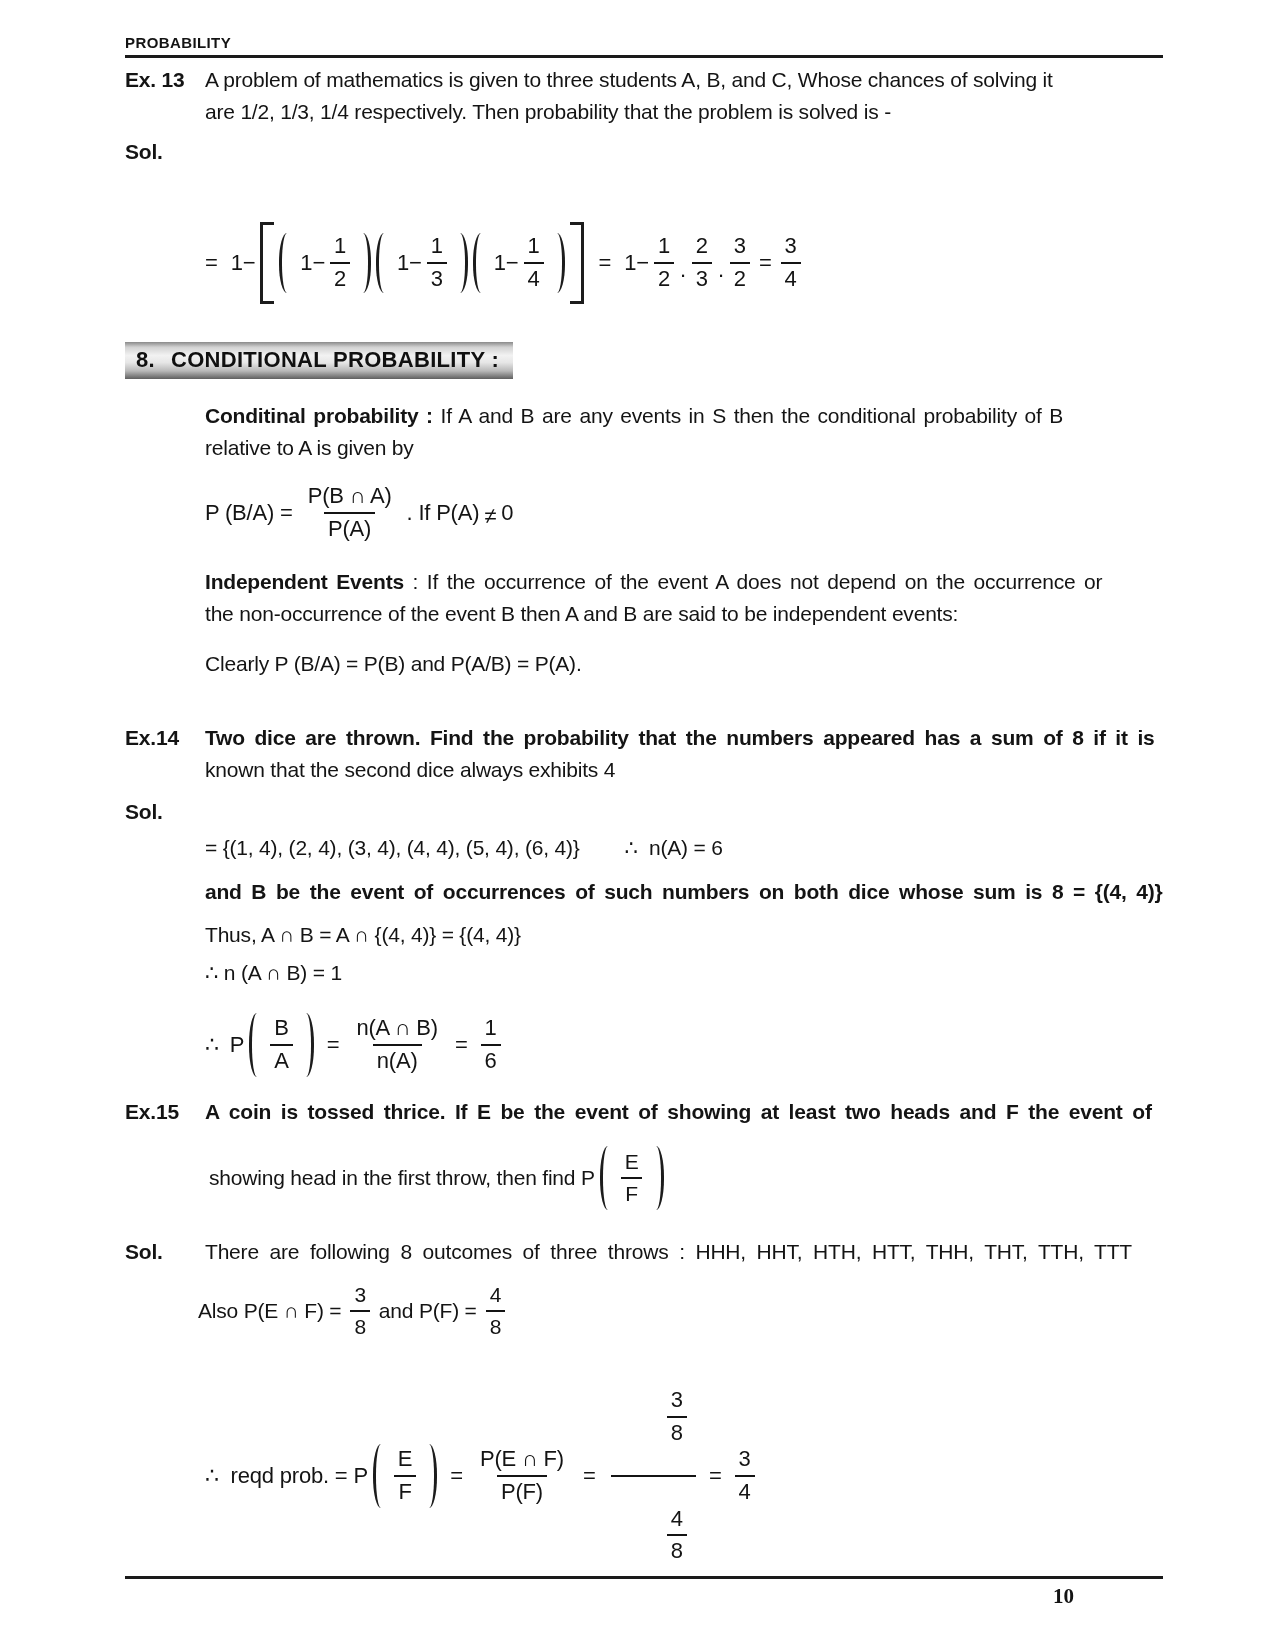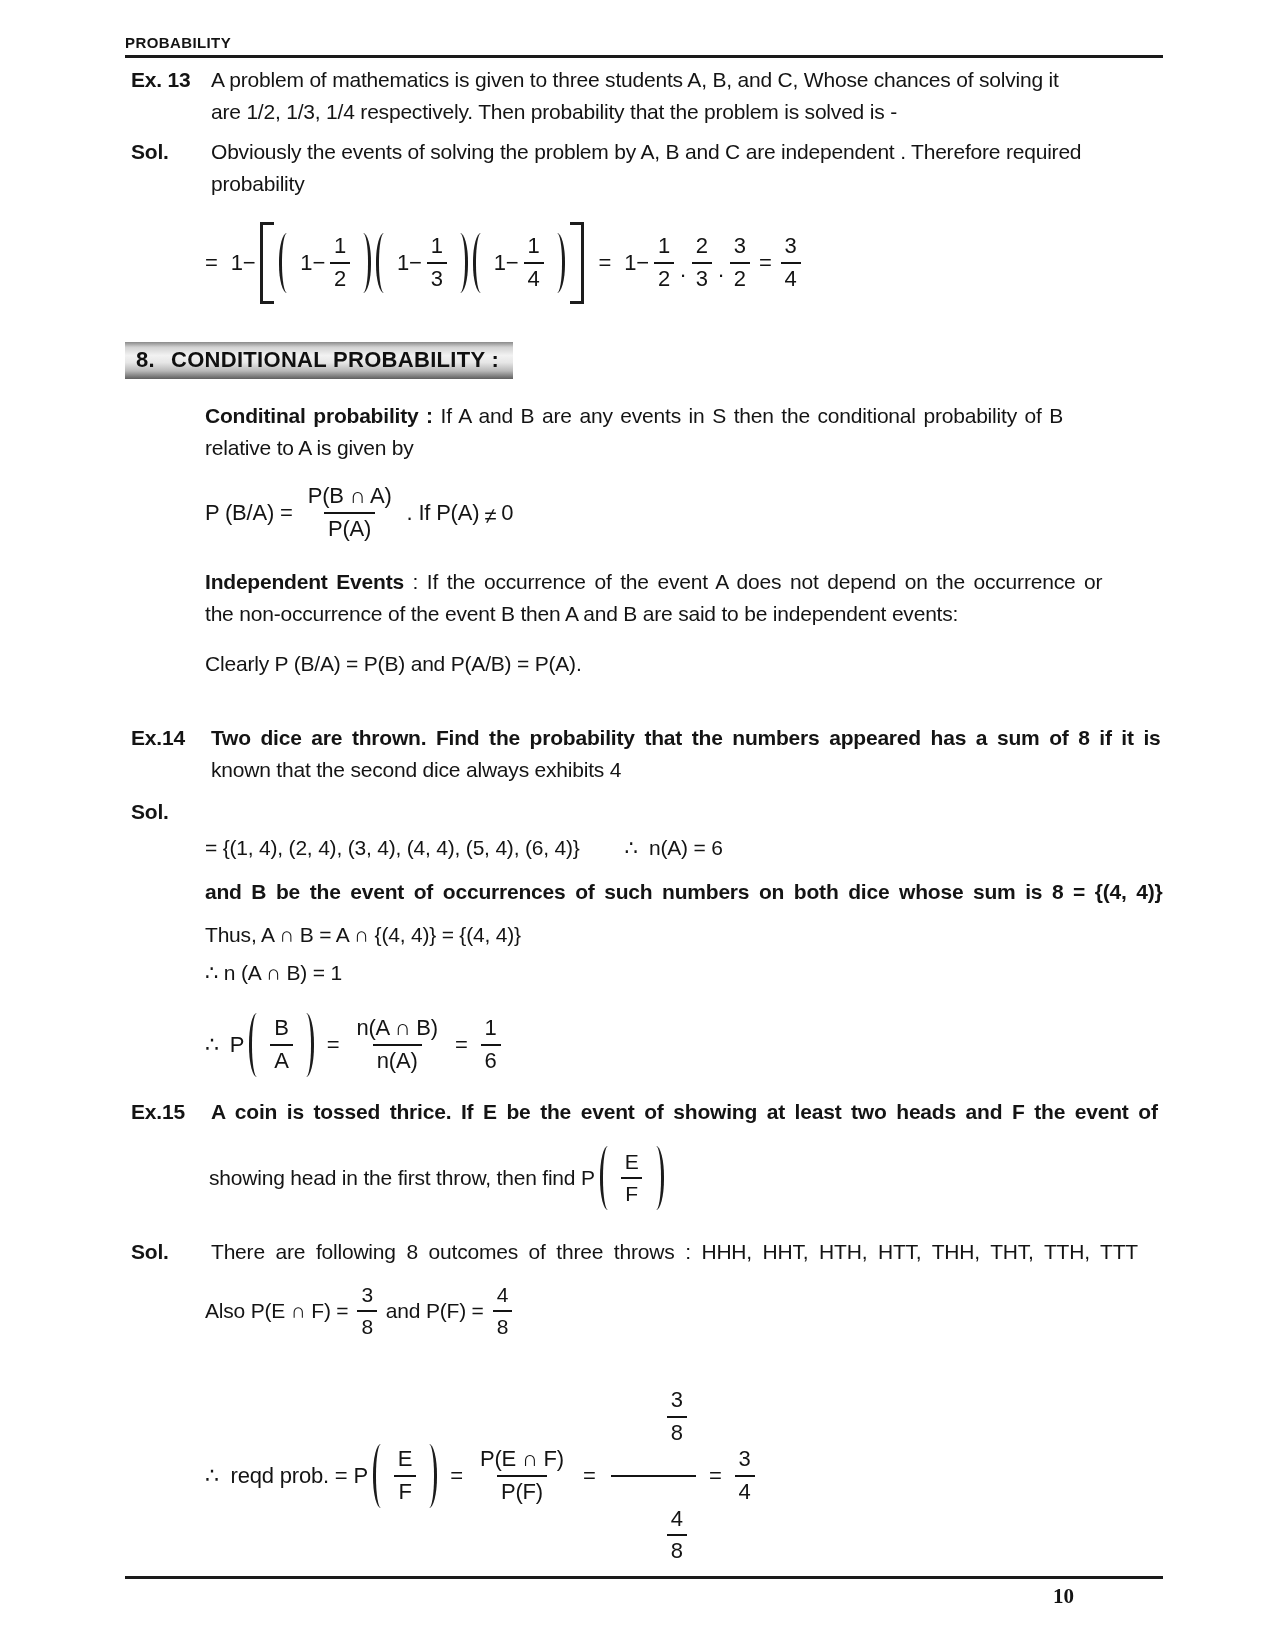--- a/index.html
+++ b/index.html
@@ -6,21 +6,21 @@
   .page {
     position:relative; width:1275px; height:1650px; margin:0 auto;
     background:#ffffff; font-family:"Liberation Sans", sans-serif; color:#141414;
     overflow:hidden;
   }
   .abs { position:absolute; }
   .t { font-size:21px; line-height:32px; letter-spacing:-0.2px; white-space:nowrap; }
   .b { font-weight:700; }
   .ws2 { word-spacing:2px; } .ws3 { word-spacing:3px; } .ws4 { word-spacing:4px;font-weight:bold; } .ws5 { word-spacing:5px; }
   .row { display:flex; }
-  .row .lab { width:80px; flex:none; font-weight:700;margin-left:6px; }
+  .row .lab { width:80px; flex:none; font-weight:700; }
   .rule { background:#1a1a1a; height:3px; }
 
   
   .fx { display:flex; align-items:center; column-gap:5px; font-size:22px; letter-spacing:-0.2px; white-space:pre; }
   .fx21 { font-size:21px; }
   .fx > * { flex:none; }
   .fr { display:inline-flex; flex-direction:column; align-items:center; line-height:1.12; }
   .fr .n { padding:0 4px 3px; }
   .fr .d { padding:3px 4px 0; border-top:2px solid #141414; }
   .frbig > .n { padding:0 9px 5px; }
@@ -52,24 +52,20 @@
   <div class="abs row" style="left:125px; top:64px; width:1060px;">
     <div class="lab t">Ex. 13</div>
     <div>
       <div class="t">A problem of mathematics is given to three students A, B, and C, Whose chances of solving it</div>
       <div class="t">are 1/2, 1/3, 1/4 respectively. Then probability that the problem is solved is -</div>
     </div>
   </div>
 
   <div class="abs row" style="left:125px; top:136px; width:1060px;">
     <div class="lab t">Sol.</div>
-    <div>
-      <div class="t">Obviously the events of solving the problem by A, B and C are independent . Therefore required</div>
-      <div class="t">probability</div>
-    </div>
   </div>
 
   <div class="abs fx" style="left:205px; top:224px; height:78px;">
     <span style="margin-right:8px;">=</span>
     <span>1−</span>
     <span class="bl" style="height:76px;"></span>
     <span class="pl" style="height:60px;"></span>
     <span>1−</span>
     <span class="fr">
       <span class="n">1</span>
@@ -197,21 +193,21 @@
       <span class="d">F</span>
     </span>
     <span class="pr" style="height:64px;"></span>
   </div>
 
   <div class="abs row" style="left:125px; top:1236px; width:1060px;">
     <div class="lab t">Sol.</div>
     <div class="t ws5">There are following 8 outcomes of three throws : HHH, HHT, HTH, HTT, THH, THT, TTH, TTT</div>
   </div>
 
-  <div class="abs fx fx21" style="left:205px; top:1280px; height:62px;">
+  <div class="abs fx fx21" style="left:198px; top:1280px; height:62px;">
     <span style="margin-right:4px;">Also P(E ∩ F) =</span>
     <span class="fr">
       <span class="n">3</span>
       <span class="d">8</span>
     </span>
     <span style="margin:0 4px;">and P(F) =</span>
     <span class="fr">
       <span class="n">4</span>
       <span class="d">8</span>
     </span>

